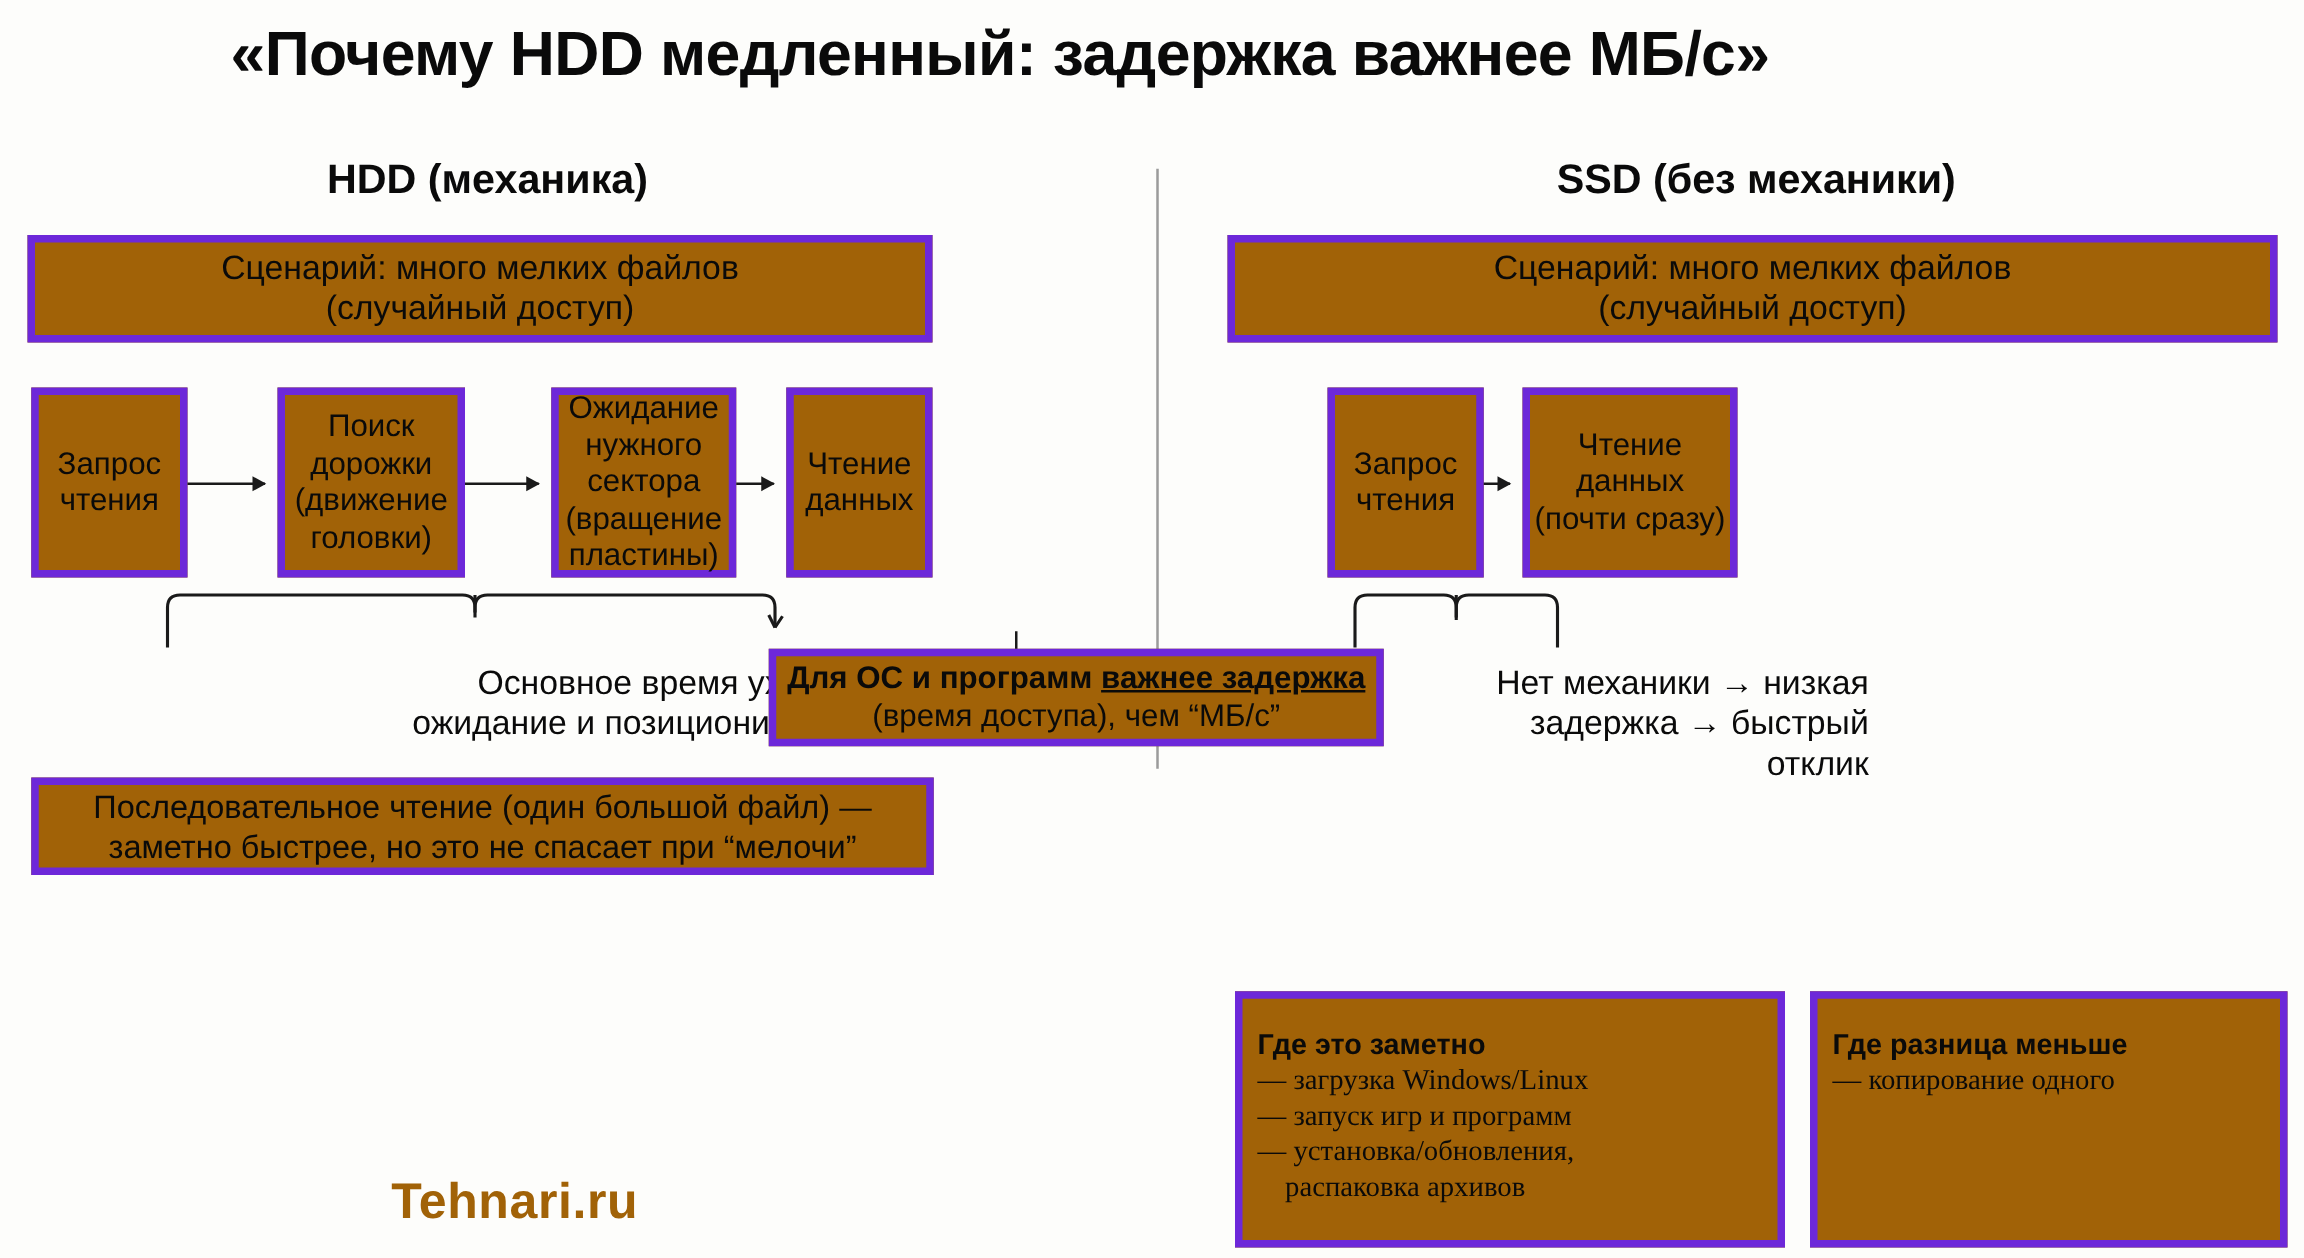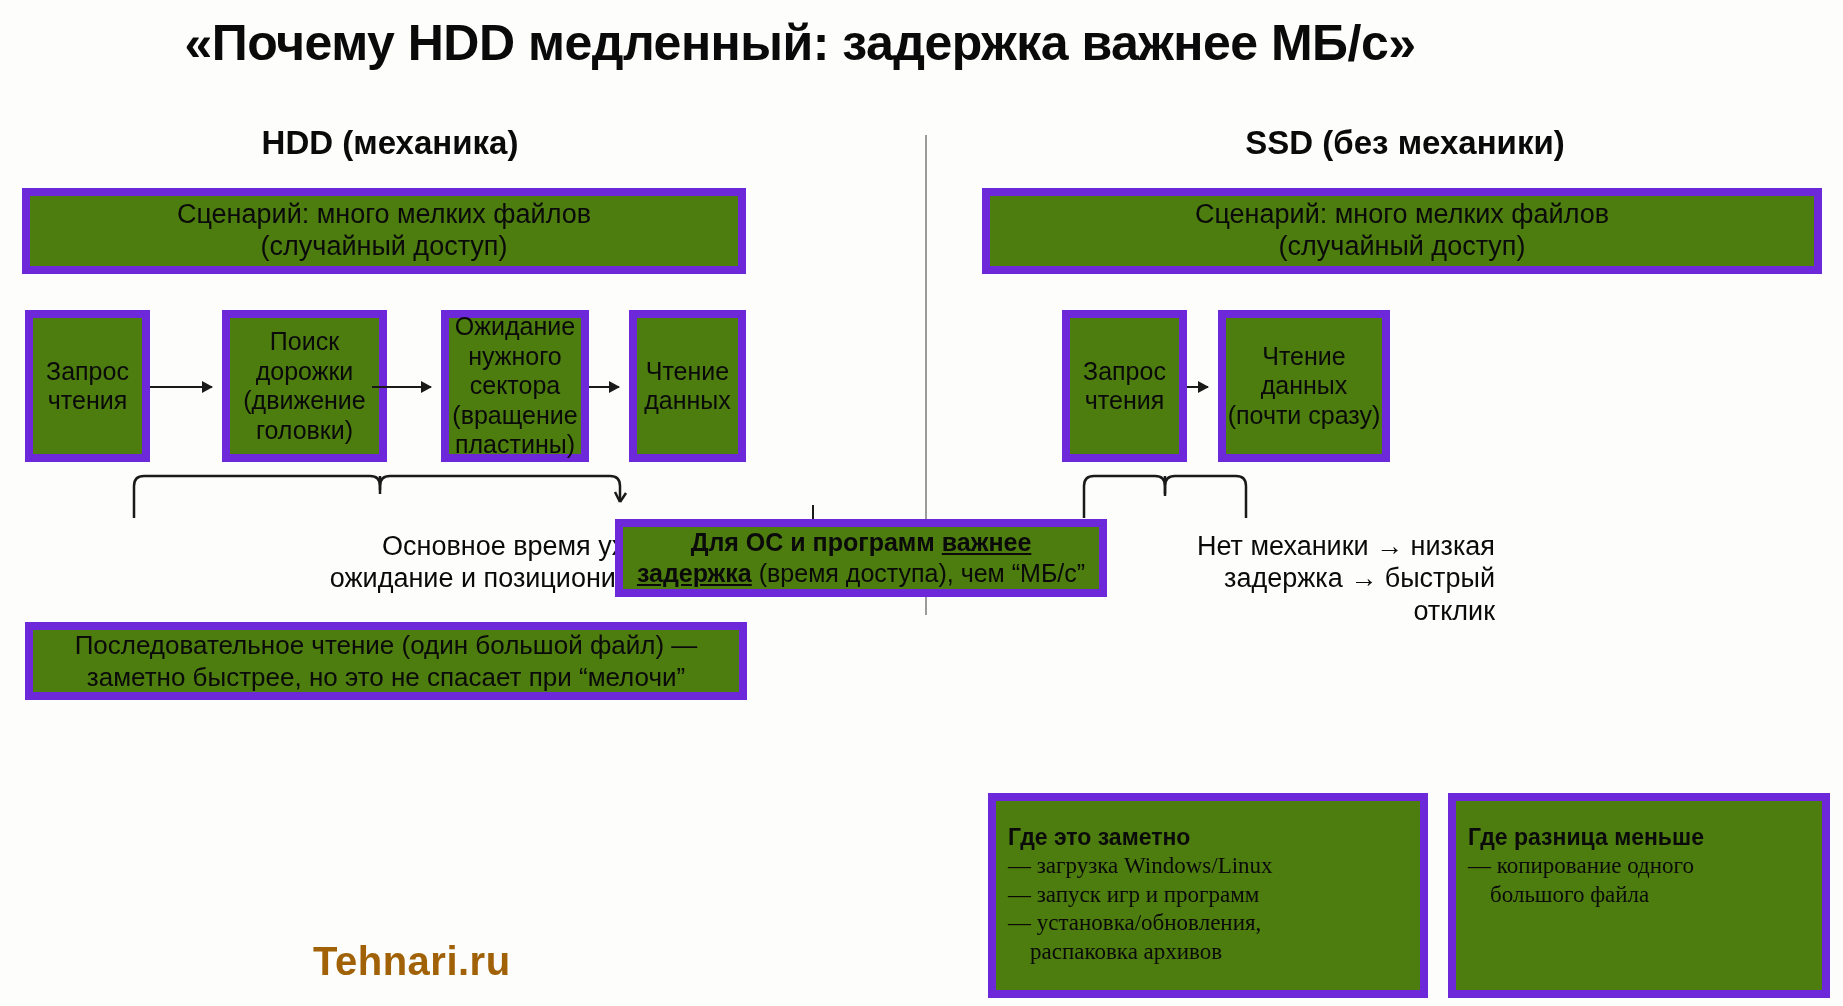--- a/index.html
+++ b/index.html
@@ -51,22 +51,22 @@
     left: 925px;
     top: 135px;
     width: 2px;
     height: 480px;
     background: #9b9b9b;
   }
 
   
   .box {
     position: absolute;
-    border: 8px solid #6d28d9;
-    background: #4d7c0f;
+    border: 6px solid #6d28d9;
+    background: #a16207;
     box-sizing: border-box;
     display: flex;
     align-items: center;
     justify-content: center;
     text-align: center;
     line-height: 1.18;
   }
   .box.left-align {
     align-items: flex-start;
     justify-content: flex-start;
@@ -79,21 +79,21 @@
     font-size: 27px;
   }
   #ssd-scenario {
     left: 982px; top: 188px; width: 840px; height: 86px;
     font-size: 27px;
   }
 
   
   .flow-box { font-size: 25px; }
   #hdd-step-1 { left: 25px;  top: 310px; width: 125px; height: 152px; }
-  #hdd-step-2 { left: 222px; top: 310px; width: 165px; height: 152px; }
+  #hdd-step-2 { left: 222px; top: 310px; width: 150px; height: 152px; }
   #hdd-step-3 { left: 441px; top: 310px; width: 148px; height: 152px; }
   #hdd-step-4 { left: 629px; top: 310px; width: 117px; height: 152px; }
 
   
   #ssd-step-1 { left: 1062px; top: 310px; width: 125px; height: 152px; }
   #ssd-step-2 { left: 1218px; top: 310px; width: 172px; height: 152px; }
 
   
   .arrow {
     position: absolute;
@@ -303,19 +303,18 @@
       <span class="note-item">— запуск игр и программ</span>
       <span class="note-item">— установка/обновления,</span>
       <span class="note-item" style="padding-left:22px;text-indent:0;">распаковка архивов</span>
     </div>
   </div>
 
   <div class="box left-align note-box" id="note-less">
     <div>
       <span class="note-title">Где разница меньше</span>
       <span class="note-item">— копирование одного</span>
-      <span class="note-item" style="padding-left:22px;text-indent:0;">большого файла</span>
     </div>
   </div>
 
   <div id="watermark">Tehnari.ru</div>
 
 </div>
 
 </body></html>

